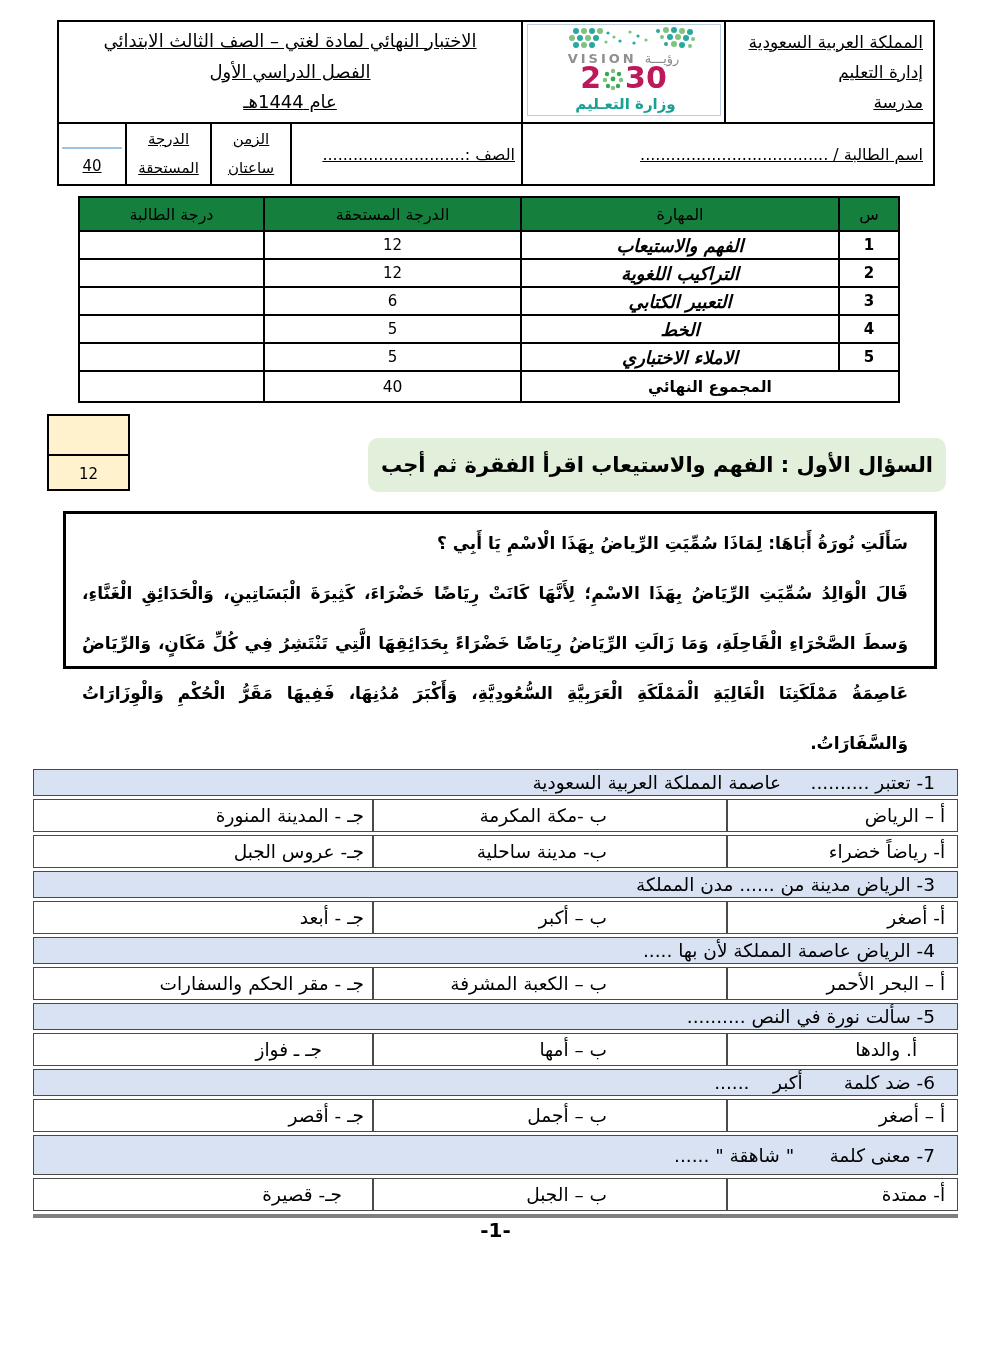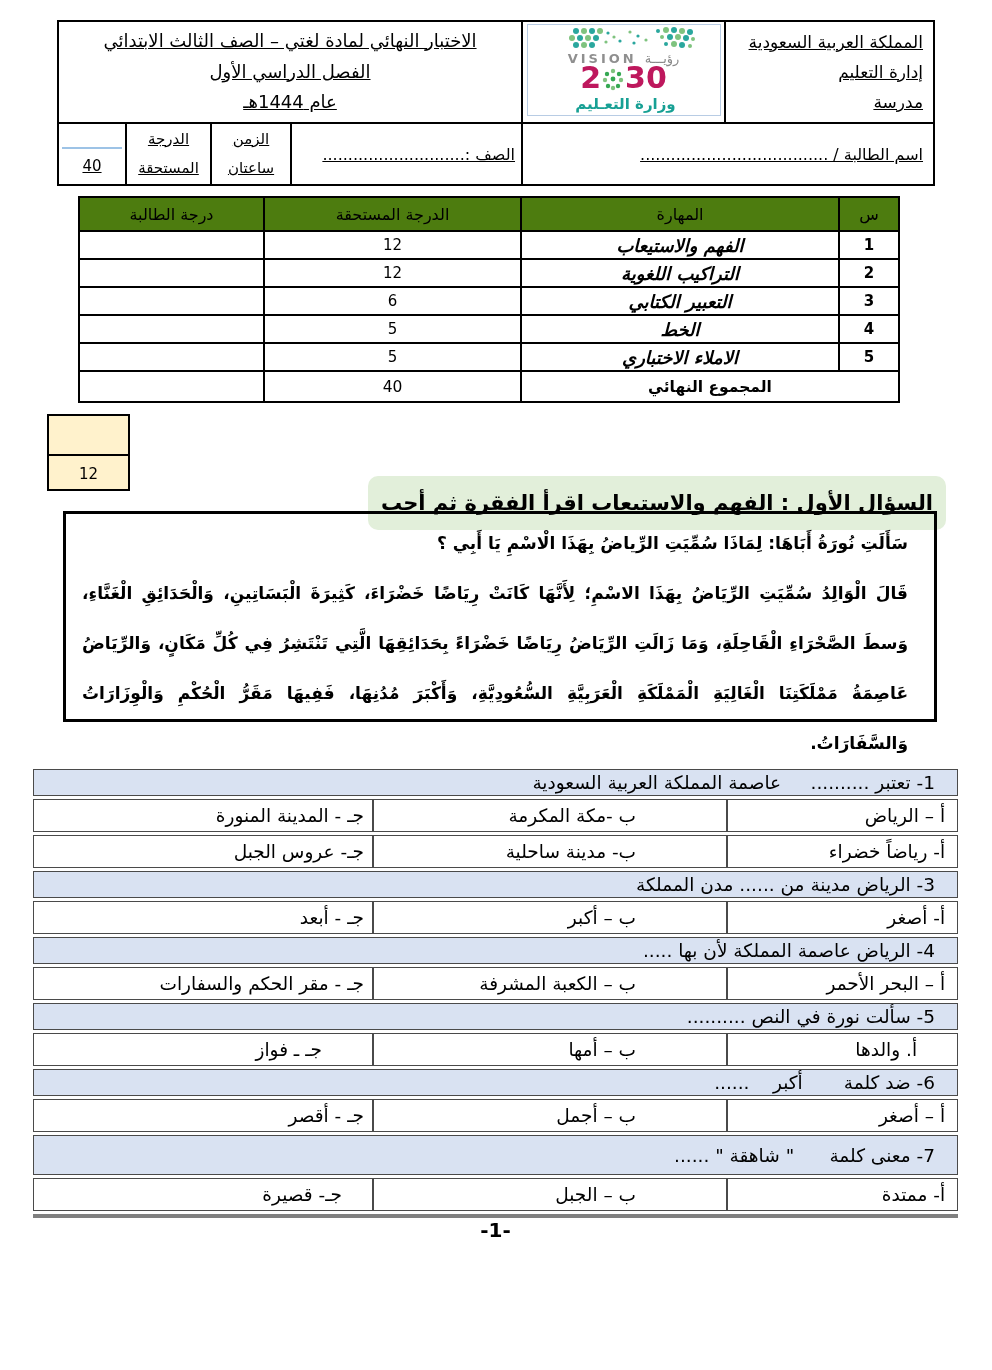--- a/index.html
+++ b/index.html
@@ -24,51 +24,51 @@
   .name-cell{text-align:right;padding-right:10px;font-size:16px;}
   .class-cell{text-align:right;padding-right:6px;font-size:16px;}
   .small-cell{text-align:center;font-size:15px;line-height:1.95;padding:0 2px;}
   .total-cell{padding:0;}
   .tt-top{height:23px;margin:0 3px;border-bottom:2px solid #9DC3E6;}
   .tt-bot{height:35px;line-height:35px;text-align:center;font-size:15px;}
 
   
   .skills{border-collapse:collapse;width:820px;table-layout:fixed;}
   .skills td{border:2px solid #000;text-align:center;box-sizing:border-box;}
-  .skills .sh{background:#4d7c0f;height:34px;font-size:16px;font-weight:normal;}
+  .skills .sh{background:#15803d;height:34px;font-size:16px;font-weight:normal;}
   .skills .sd{height:28px;font-size:15px;}
   .skills .snum{font-weight:bold;}
   .skills .sname{font-weight:bold;font-size:18px;font-style:italic;}
   .skills .stotal{height:31px;font-weight:bold;font-size:15.5px;}
 
   
   .score-box{border:2px solid #000;background:#FFF2CC;width:83px;height:77px;}
   .sb-top{height:38px;border-bottom:2px solid #000;}
   .sb-bot{height:37px;line-height:37px;text-align:center;font-size:15px;}
 
   
   .banner{background:#E2EFDA;border-radius:10px;width:578px;height:54px;
           display:flex;align-items:center;justify-content:center;
           font-size:21px;font-weight:bold;}
 
   
-  .passage{border:3px solid #000;width:874px;height:211px;padding:4px 26px 4px 16px;}
+  .passage{border:3px solid #000;width:874px;height:158px;padding:4px 26px 4px 16px;}
   .passage p{margin:0;font-weight:bold;font-size:17px;line-height:50px;}
   .passage .p1{text-align:right;}
   .passage .p2{text-align:justify;}
 
   
   .mcq{width:925px;border-collapse:separate;border-spacing:0 3px;table-layout:fixed;direction:rtl;}
   .mcq td{box-sizing:border-box;}
   .qh{background:#D9E2F2;border:1px solid #4a4a4a;height:24px;font-size:18.5px;
       text-align:right;padding:2px 22px 2px 4px;}
   .qh.tall{height:40px;}
   .ans td{border:1px solid #4a4a4a;height:33px;font-size:18.5px;background:#fff;text-align:right;}
   .ans .oa{padding-right:12px;}
-  .ans .ob{padding-right:90px;text-align:right;}
+  .ans .ob{padding-right:119px;text-align:right;}
   .ans .oc{padding-right:8px;}
 
   .bottom-line{border-top:4px solid #7f7f7f;width:925px;height:0;}
   .footer{width:925px;text-align:center;font-weight:bold;font-size:20px;}
 </style>
 </head>
 <body>
 
 <div id="page">
 
@@ -226,21 +226,21 @@
       </tr>
     </tbody>
       </table>
   </div>
 
   <div class="abs score-box" style="top:414px;left:47px;">
     <div class="sb-top"></div>
     <div class="sb-bot">12</div>
   </div>
 
-  <div class="abs banner" style="top:438px;left:368px;margin-top:38px;">السؤال الأول : الفهم والاستيعاب  اقرأ الفقرة ثم أجب</div>
+  <div class="abs banner" style="top:438px;left:368px;">السؤال الأول : الفهم والاستيعاب  اقرأ الفقرة ثم أجب</div>
 
   <div class="abs passage" style="top:511px;left:63px;">
     <p class="p1">سَأَلَتِ نُورَةُ أَبَاهَا: لِمَاذَا سُمِّيَتِ الرِّياضُ بِهَذَا الْاسْمِ يَا أَبِي ؟</p>
     <p class="p2">قَالَ الْوَالِدُ سُمِّيَتِ الرِّيَاضُ بِهَذَا الاسْمِ؛ لِأَنَّهَا كَانَتْ رِيَاضًا خَضْرَاءَ، كَثِيرَةَ الْبَسَاتِينِ، وَالْحَدَائِقِ الْغَنَّاءِ، وَسطَ الصَّحْرَاءِ الْقَاحِلَةِ، وَمَا زَالَتِ الرِّيَاضُ رِيَاضًا خَضْرَاءً بِحَدَائِقِهَا الَّتِي تَنْتَشِرُ فِي كُلِّ مَكَانٍ، وَالرِّيَاضُ عَاصِمَةُ مَمْلَكَتِنَا الْغَالِيَةِ الْمَمْلَكَةِ الْعَرَبِيَّةِ السُّعُودِيَّةِ، وَأَكْبَرَ مُدُنِهَا، فَفِيهَا مَقَرُّ الْحُكْمِ وَالْوِزَارَاتُ وَالسَّفَارَاتُ.</p>
   </div>
 
   <div class="abs" style="top:766px;left:33px;">
     <table class="mcq">
       <colgroup>
           <col style="width:231px">

